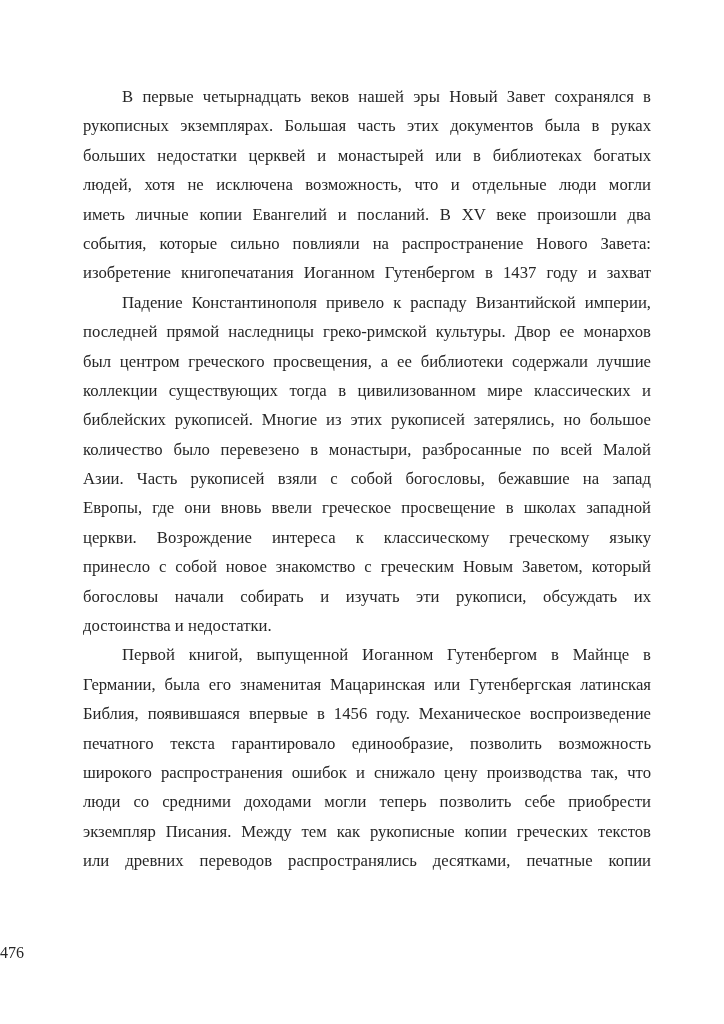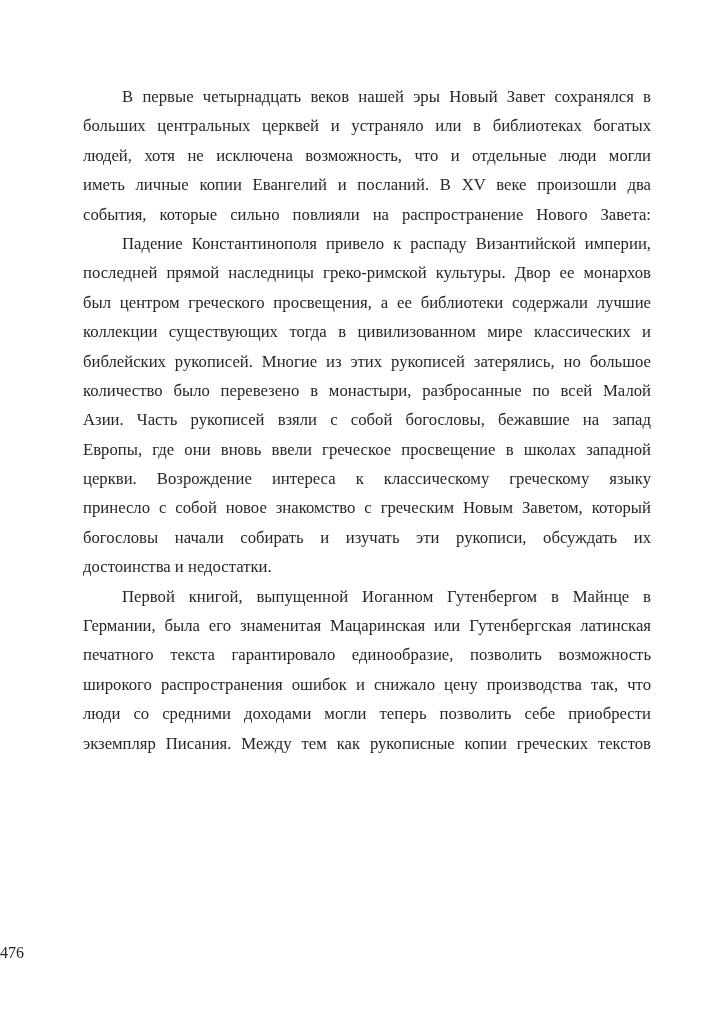--- a/index.html
+++ b/index.html
@@ -53,42 +53,46 @@
     color: #262626;
   }
 </style>
 </head>
 <body>
 
 <div class="page">
   <div class="text-block">
       <div class="paragraph">
         <div class="line first-line">В первые четырнадцать веков нашей эры Новый Завет сохранялся в</div>
-        <div class="line">больших центральных церквей и устраняло или в библиотеках богатых</div>
+        <div class="line">рукописных экземплярах. Большая часть этих документов была в руках</div>
+        <div class="line">больших недостатки церквей и монастырей или в библиотеках богатых</div>
         <div class="line">людей, хотя не исключена возможность, что и отдельные люди могли</div>
         <div class="line">иметь личные копии Евангелий и посланий. В XV веке произошли два</div>
         <div class="line">события, которые сильно повлияли на распространение Нового Завета:</div>
+        <div class="line">изобретение книгопечатания Иоганном Гутенбергом в 1437 году и захват</div>
       </div>
       <div class="paragraph">
         <div class="line first-line">Падение Константинополя привело к распаду Византийской империи,</div>
         <div class="line">последней прямой наследницы греко-римской культуры. Двор ее монархов</div>
         <div class="line">был центром греческого просвещения, а ее библиотеки содержали лучшие</div>
         <div class="line">коллекции существующих тогда в цивилизованном мире классических и</div>
         <div class="line">библейских рукописей. Многие из этих рукописей затерялись, но большое</div>
         <div class="line">количество было перевезено в монастыри, разбросанные по всей Малой</div>
         <div class="line">Азии. Часть рукописей взяли с собой богословы, бежавшие на запад</div>
         <div class="line">Европы, где они вновь ввели греческое просвещение в школах западной</div>
         <div class="line">церкви. Возрождение интереса к классическому греческому языку</div>
         <div class="line">принесло с собой новое знакомство с греческим Новым Заветом, который</div>
         <div class="line">богословы начали собирать и изучать эти рукописи, обсуждать их</div>
         <div class="line para-end">достоинства и недостатки.</div>
       </div>
       <div class="paragraph">
         <div class="line first-line">Первой книгой, выпущенной Иоганном Гутенбергом в Майнце в</div>
         <div class="line">Германии, была его знаменитая Мацаринская или Гутенбергская латинская</div>
+        <div class="line">Библия, появившаяся впервые в 1456 году. Механическое воспроизведение</div>
         <div class="line">печатного текста гарантировало единообразие, позволить возможность</div>
         <div class="line">широкого распространения ошибок и снижало цену производства так, что</div>
         <div class="line">люди со средними доходами могли теперь позволить себе приобрести</div>
         <div class="line">экземпляр Писания. Между тем как рукописные копии греческих текстов</div>
+        <div class="line">или древних переводов распространялись десятками, печатные копии</div>
       </div>
     </div>
   <div class="page-number">476</div>
 </div>
 
 </body></html>

